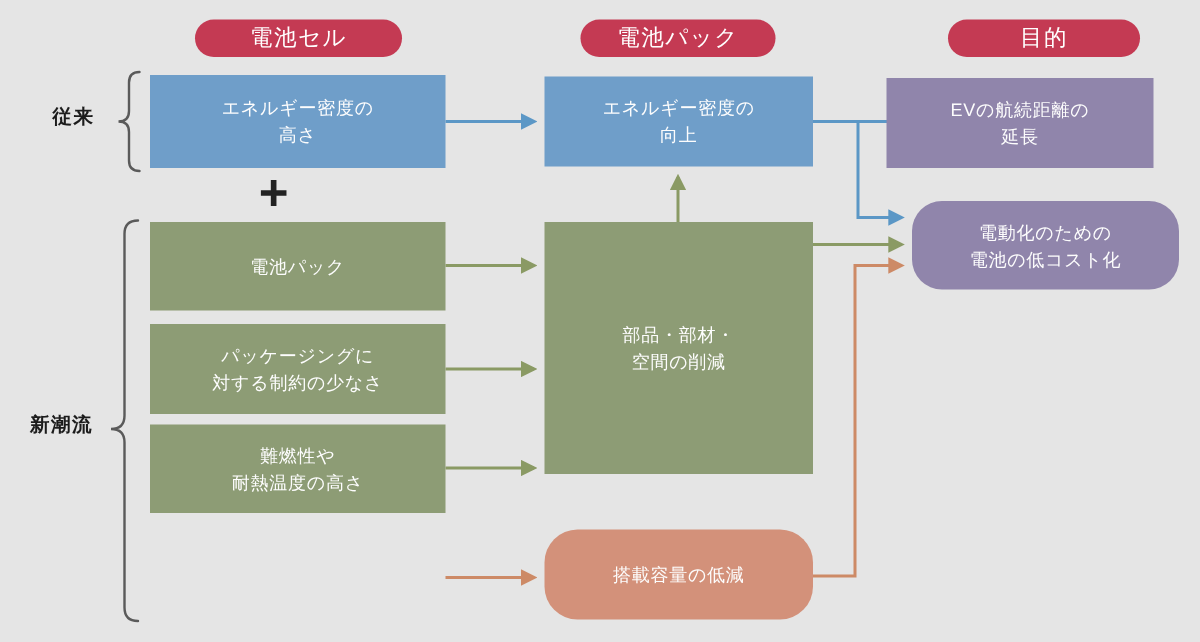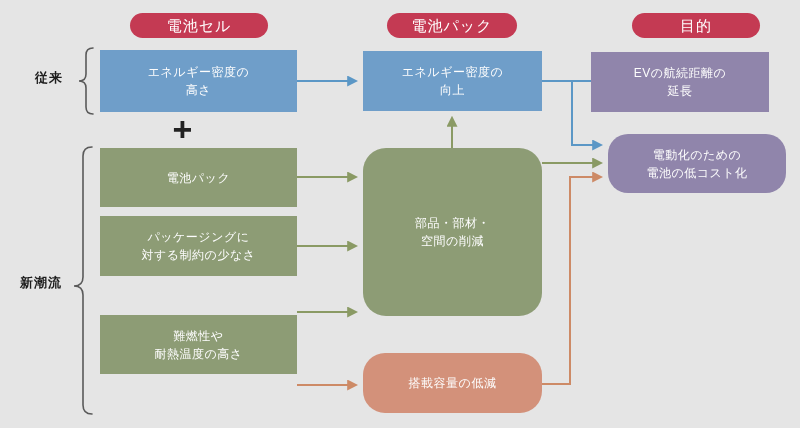--- a/index.html
+++ b/index.html
@@ -79,26 +79,26 @@
 
   <div class="side-label" style="left:24px;top:69px;width:50px;">従来</div>
   <div class="side-label" style="left:7px;top:274px;width:68px;">新潮流</div>
   <div class="plus" style="left:160px;top:112px;width:45px;">+</div>
 
   <div class="box blue" style="left:100px;top:50px;width:197px;height:62px;">エネルギー密度の
 高さ</div>
   <div class="box green" style="left:100px;top:148px;width:197px;height:59px;">電池パック</div>
   <div class="box green" style="left:100px;top:216px;width:197px;height:60px;">パッケージングに
 対する制約の少なさ</div>
-  <div class="box green" style="left:100px;top:283px;width:197px;height:59px;margin-top:32px;">難燃性や
+  <div class="box green" style="left:100px;top:283px;width:197px;height:59px;">難燃性や
 耐熱温度の高さ</div>
 
   <div class="box blue" style="left:363px;top:51px;width:179px;height:60px;">エネルギー密度の
 向上</div>
-  <div class="box green" style="left:363px;top:148px;width:179px;height:168px;border-radius:23px;">部品・部材・
+  <div class="box green" style="left:363px;top:148px;width:179px;height:168px;">部品・部材・
 空間の削減</div>
   <div class="box salmon" style="left:363px;top:353px;width:179px;height:60px;border-radius:22px;">搭載容量の低減</div>
 
   <div class="box purple" style="left:591px;top:52px;width:178px;height:60px;">EVの航続距離の
 延長</div>
   <div class="box purple" style="left:608px;top:134px;width:178px;height:59px;border-radius:20px;">電動化のための
 電池の低コスト化</div>
 
 </div>
 

